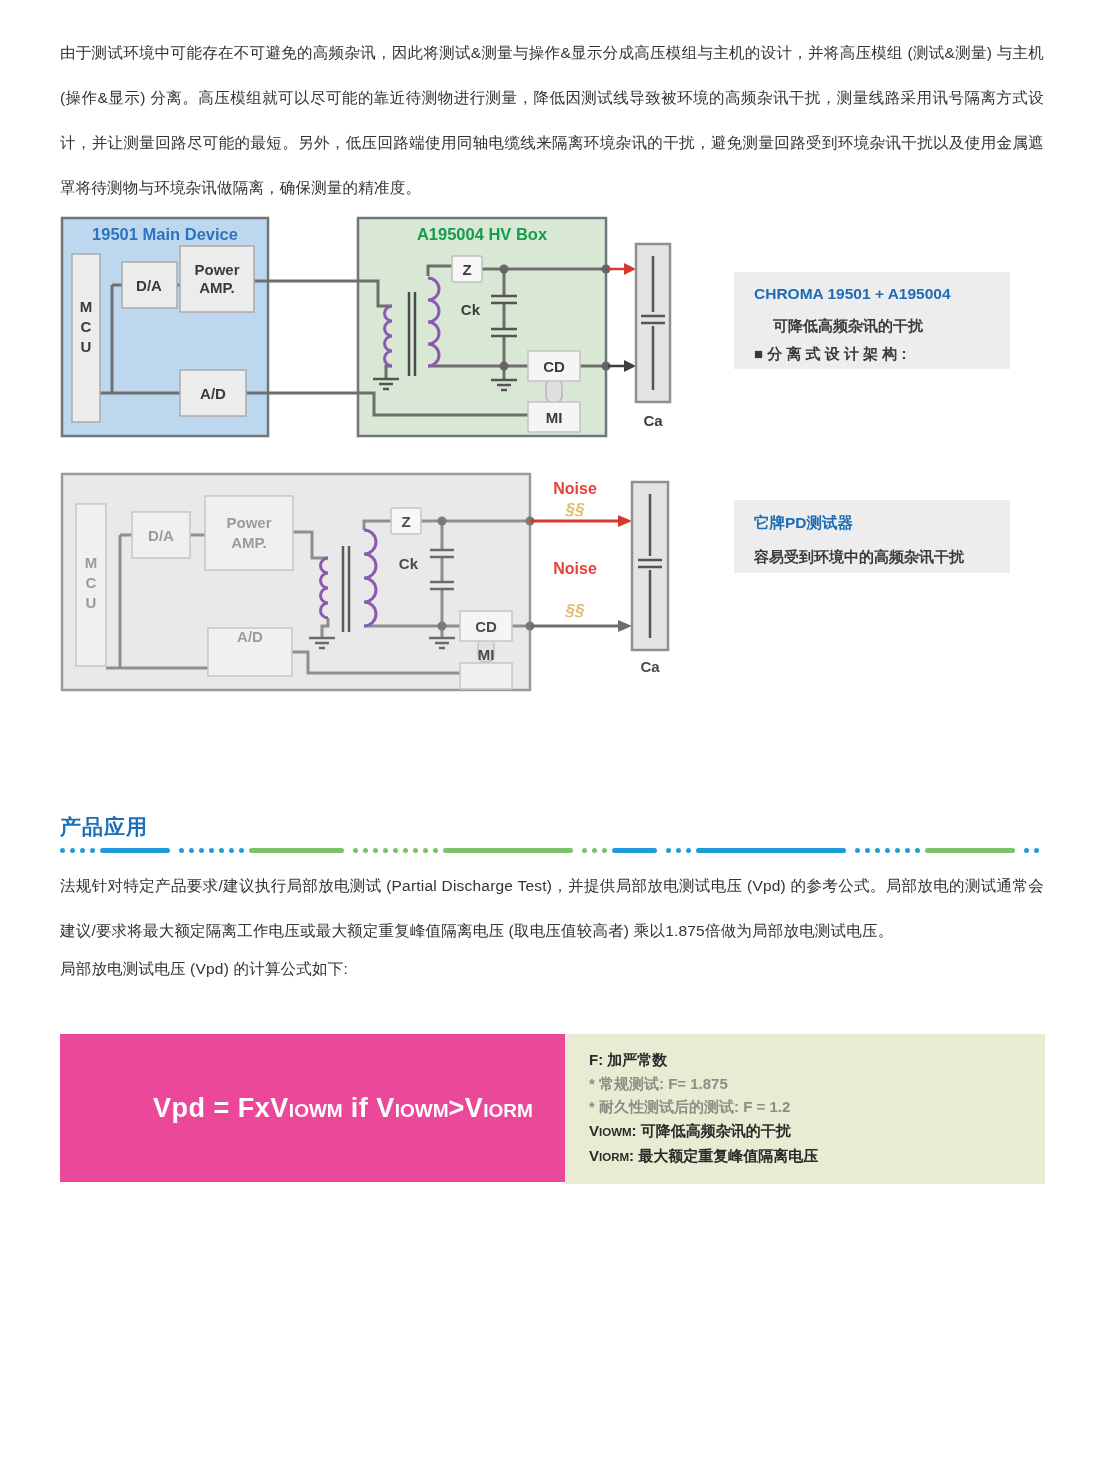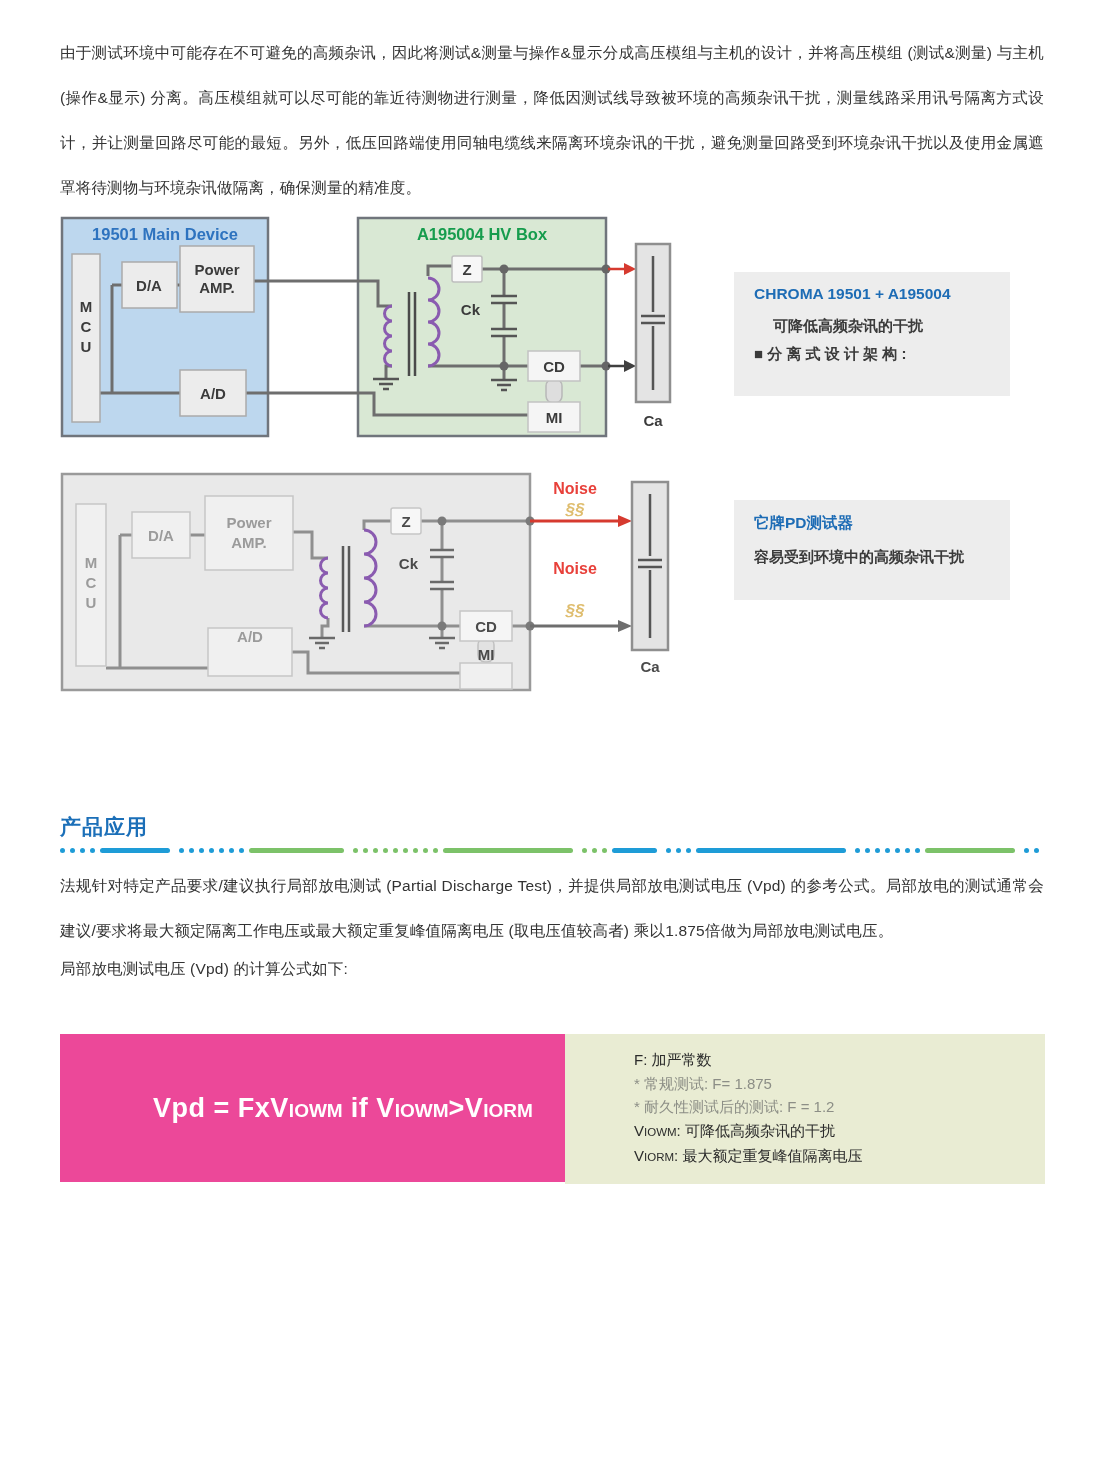--- a/index.html
+++ b/index.html
@@ -18,21 +18,21 @@
   .para2 { top:863px; }
   .para3 { top:946px; text-align:left; }
 
   .row { position:absolute; left:60px; width:990px; height:225px; }
   .row1 { top:216px; }
   .row2 { top:470px; }
   .diagram-svg { position:absolute; left:0; top:0; display:block; }
 
   .callout {
     position:absolute; left:674px; width:276px;
-    background:#EDEDED; padding:13px 20px 29px 20px;
+    background:#EDEDED; padding:13px 20px 2px 20px;
   }
   .callout1 { top:56px; }
   .callout2 { top:30px; }
   .callout-title { color:#1D6CB5; font-size:15.5px; font-weight:700; margin-bottom:9px; }
   .callout-line { color:#3A3A3A; font-size:15px; font-weight:700; line-height:27.5px; }
   .callout-indent { padding-left:19px; }
 
   .section-header {
     position:absolute; left:60px; top:813px;
     font-size:21px; font-weight:700; color:#1B6FB8; letter-spacing:1px;
@@ -51,21 +51,21 @@
     position:absolute; left:0; top:0; width:566px; height:148px;
     background:#ec4899; color:#ffffff;
     display:flex; align-items:center; justify-content:center;
     font-size:27px; font-weight:700; letter-spacing:0.5px;
   }
   .formula-box .sub { font-size:19px; letter-spacing:0; }
   .legend-box {
     position:absolute; left:505px; top:0; width:480px; height:150px;
     background:#E9ECD3; padding:14px 24px 0 24px;
   }
-  .legend-line { font-size:15px; line-height:23.5px; font-weight:400; color:#2B2B2B; white-space:nowrap;margin-left:45px; }
+  .legend-line { font-size:15px; line-height:23.5px; font-weight:700; color:#2B2B2B; white-space:nowrap; }
   .legend-gray { color:#8C8E86; }
   .legend-line .sub { font-size:11.5px; }
 
   svg text { font-family:"Liberation Sans", sans-serif; font-weight:700; }
   .lbl1 { fill:#3B3B3B; font-size:15px; font-weight:700; }
   .lbl2-faded { fill:#9B9B9B; font-size:15px; font-weight:700; }
   .lbl2-dark { fill:#4A4A4A; font-size:15px; font-weight:700; }
   .title-blue  { fill:#2E73BF; font-size:16.5px; font-weight:700; }
   .title-green { fill:#169C4D; font-size:16.5px; font-weight:700; }
   .noise-txt { fill:#E8403A; font-size:16px; font-weight:700; }

